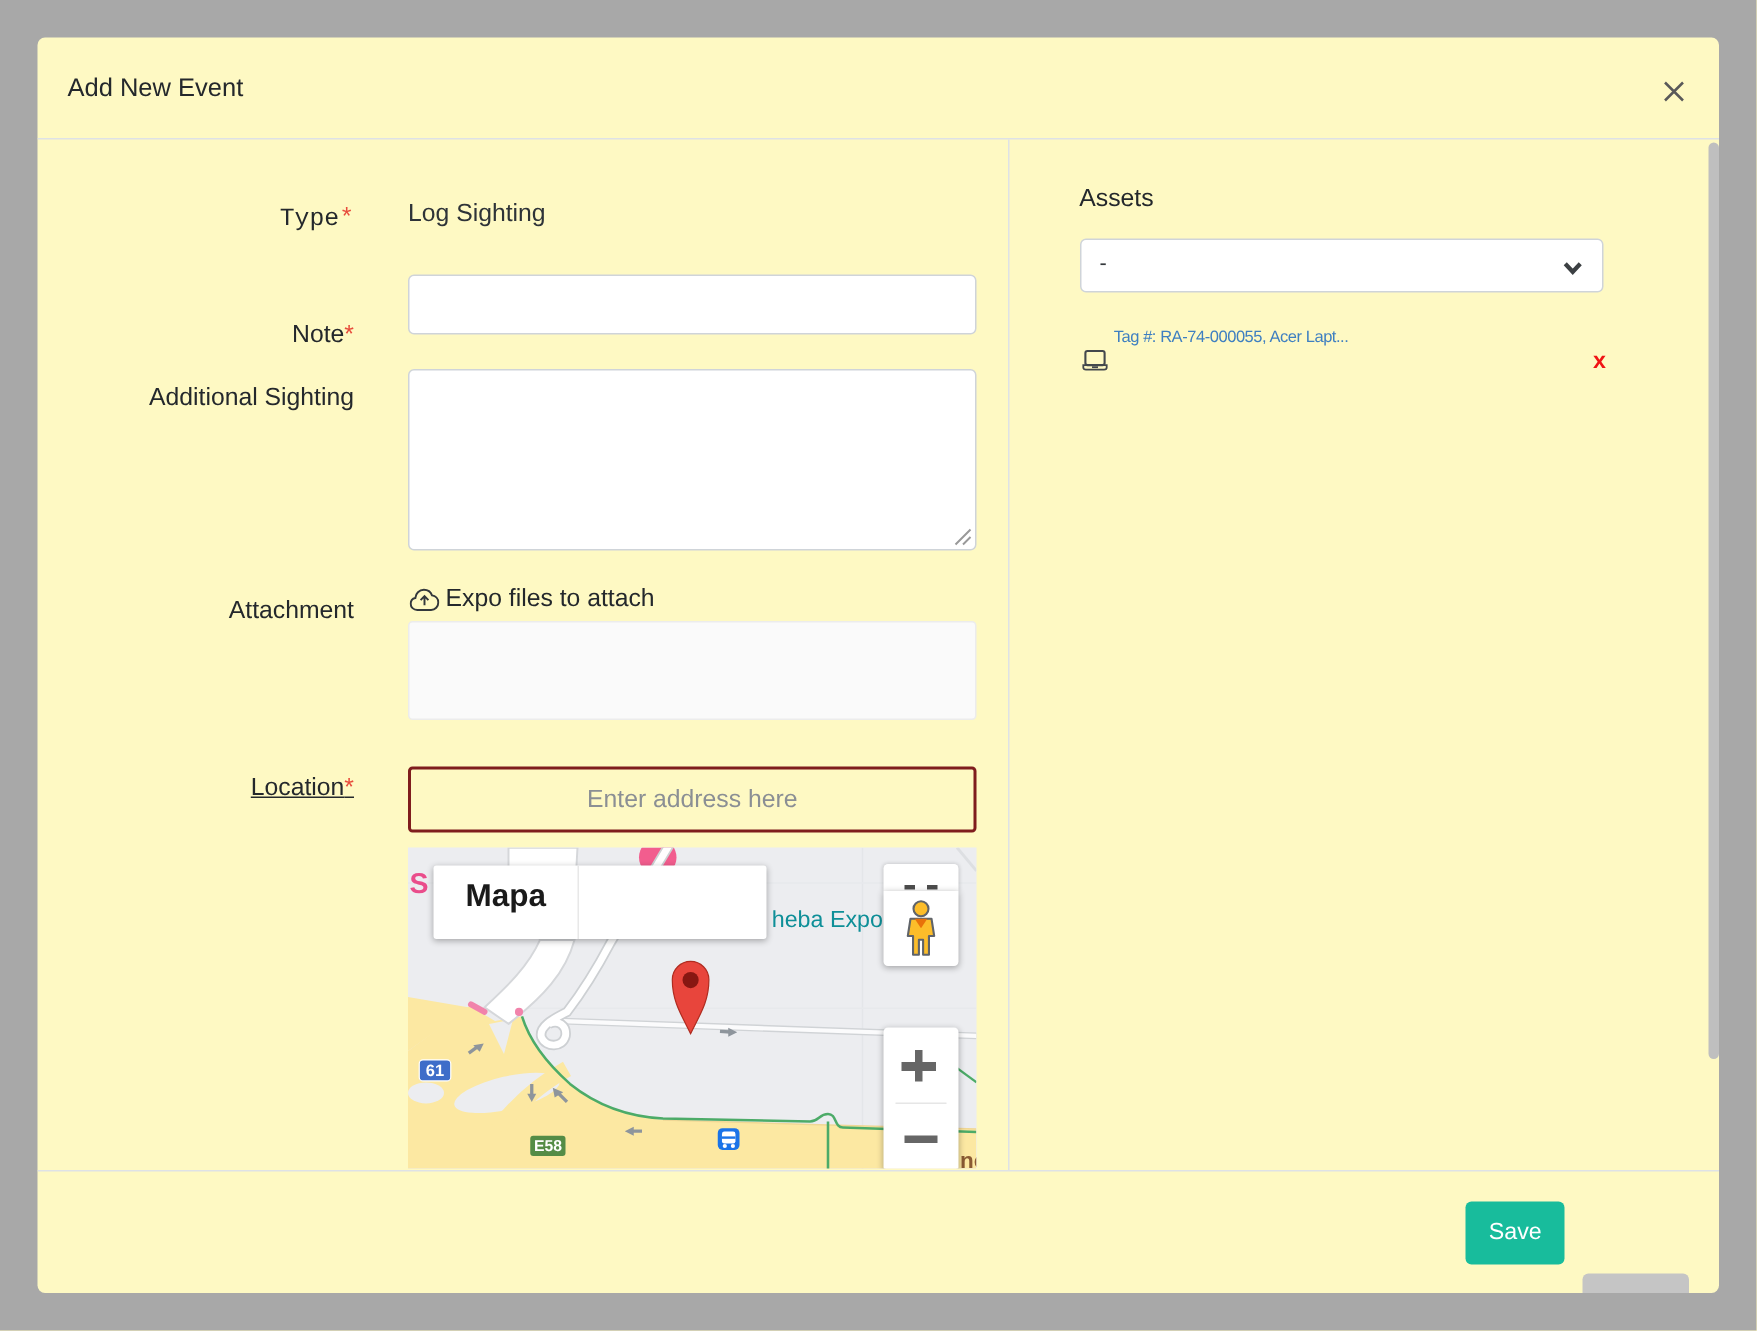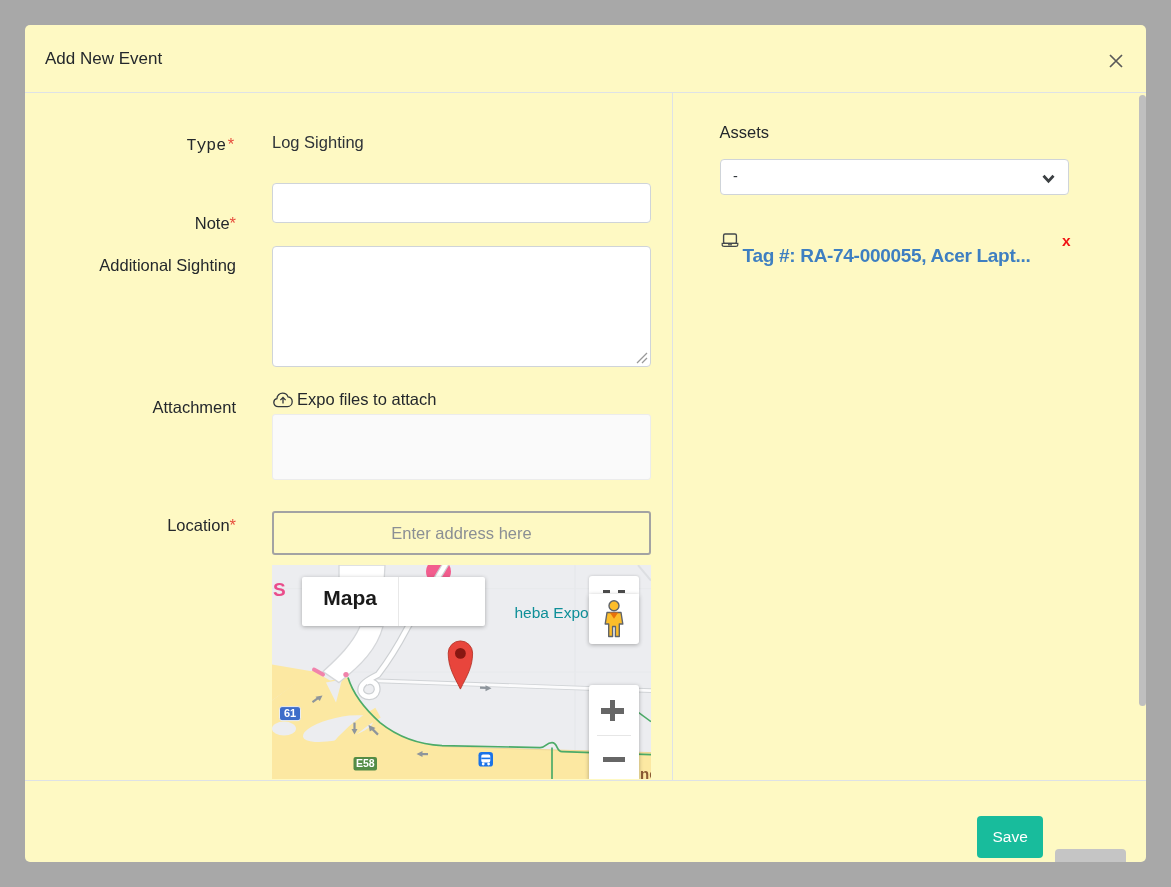--- a/index.html
+++ b/index.html
@@ -6,21 +6,21 @@
   html,body { width:1171px; height:887px; overflow:hidden; }
   body { background:#a8a8a8; font-family:"Liberation Sans", sans-serif; }
   .modal { position:absolute; left:24.5px; top:24.5px; width:1121.5px; height:837px;
            background:#fef9c3; border-radius:5px; overflow:hidden; }
   .abs { position:absolute; }
   .mhead { position:absolute; left:0; top:0; width:100%; height:68.5px; border-bottom:1px solid #dee2e6; }
   .mtitle { position:absolute; left:20.5px; top:24.5px; font-size:17px; color:#24282c; }
   .mfoot { position:absolute; left:0; top:755px; width:100%; height:82px; border-top:1px solid #dee2e6; }
   .btn { position:absolute; top:20.5px; height:42px; border-radius:4px; color:#fff;
          font-size:15.5px; line-height:42px; text-align:center; }
-  .btn-save { left:952.9px; width:65.5px; background:#18bc9c;margin-top:15px; }
+  .btn-save { left:952.9px; width:65.5px; background:#18bc9c; }
   .btn-close { left:1030.4px; width:71.5px; background:#c5c5c5;margin-top:48px; }
   .vdivider { position:absolute; left:647.5px; top:68.5px; height:686.5px; width:0; border-left:1px solid #dee2e6; }
   .lab { position:absolute; left:0; width:211.5px; text-align:right; font-size:16.5px; color:#24282c; }
   .req { color:#e74c3c; }
   .ctl { position:absolute; left:247.5px; width:379px; }
   .inp { border:1px solid #cfd4d9; border-radius:4px; background:#fff; }
   .scrollthumb { position:absolute; left:1114.5px; top:70px; width:7px; height:611px;
                  background:#bfbfbf; border-radius:3.5px; }
   .mapwrap { position:absolute; left:247.5px; top:540px; width:379px; height:214.8px;
              overflow:hidden; background:#ebedf0; }
@@ -51,22 +51,22 @@
   </div>
 
   <div class="lab" style="top:373.5px;">Attachment</div>
   <svg class="abs" style="left:248.5px; top:367.5px;" width="20" height="16" viewBox="0 0 20 16">
     <path d="M5.2,14.6 C2.6,14.6 0.8,12.8 0.8,10.5 C0.8,8.6 2.1,7.1 3.9,6.7 C4.0,3.6 6.5,1.2 9.6,1.2 C12.1,1.2 14.2,2.7 15.0,4.9 C17.4,5.2 19.2,7.2 19.2,9.7 C19.2,12.4 17.1,14.6 14.4,14.6 Z" fill="none" stroke="#33383c" stroke-width="1.3"></path>
     <path d="M10,11.5 L10,5.6 M7.4,8.1 L10,5.4 L12.6,8.1" fill="none" stroke="#33383c" stroke-width="1.3"></path>
   </svg>
   <div class="abs" style="left:272.5px; top:365.5px; font-size:16.5px; color:#24282c;">Expo files to attach</div>
   <div class="ctl" style="top:389px; height:66.5px; background:#fafafa; border:1px solid #ececec; border-radius:3px;"></div>
 
-  <div class="lab" style="top:491.5px;">Location<span class="req">*</span></div>
-  <div class="ctl" style="top:486.5px; height:43.5px; border:2px solid #a3a3a3; border-radius:3px;
+  <div class="lab" style="top:491.5px;text-decoration:underline;">Location<span class="req">*</span></div>
+  <div class="ctl" style="top:486.5px; height:43.5px; border:2px solid #7f1d1d; border-radius:3px;
        text-align:center; line-height:40px; font-size:16.5px; color:#8b8f94;">Enter address here</div>
 
   <div class="mapwrap">
     <svg style="position:absolute; left:0; top:0;" width="379" height="215" viewBox="272 564.5 379 214.8">
       <rect x="272" y="564.5" width="379" height="215" fill="#ecedf0"></rect>
       <line x1="575" y1="564.5" x2="575" y2="779.5" stroke="#e4e6e9" stroke-width="1"></line>
       <line x1="272" y1="588" x2="651" y2="588" stroke="#e7e9ec" stroke-width="1"></line>
       <line x1="272" y1="671.5" x2="651" y2="671.5" stroke="#e7e9ec" stroke-width="1"></line>
 
       <path d="M272,700 L313,670 L330,680 L348,677 C352,690 362,706 380,722 C400,738 422,744 442,746 L540,749 L651,752 L651,780 L272,780 Z" fill="#fce8a2"></path>
@@ -124,21 +124,21 @@
       <circle cx="488.6" cy="763.4" r="1.4" fill="#fff"></circle>
 
       <text x="273" y="595" font-size="19" font-weight="700" fill="#ea4d8b" font-family="Liberation Sans">S</text>
       <text x="514.5" y="617.5" font-size="15.5" fill="#0e8f98" font-family="Liberation Sans">heba Expo</text>
       <text x="640" y="778" font-size="15" font-weight="700" fill="#8a5a33" font-family="Liberation Sans">no</text>
 
       <path d="M460.4,688.5 C454,675.5 448.2,666.8 448.2,652.5 A12.2,12.2 0 1 1 472.6,652.5 C472.6,666.8 466.8,675.5 460.4,688.5 Z" fill="#e8453c" stroke="#b02c20" stroke-width="0.8"></path>
       <circle cx="460.4" cy="652.8" r="5.4" fill="#871712"></circle>
     </svg>
 
-    <div class="gctl" style="left:30px; top:12.7px; width:183px; height:49px; border-radius:2px;">
+    <div class="gctl" style="left:17px; top:12.7px; width:222px; height:49px; border-radius:2px;">
       <div class="mt-cell" style="left:0; width:97.3px; font-size:21px; font-weight:700; color:#1a1a1a; border-right:1px solid #e8e8e8;">Mapa</div>
     </div>
 
     <div class="gctl" style="left:317px; top:11.7px; width:50.4px; height:17.5px; border-radius:3px 3px 0 0; box-shadow:0 0 3px rgba(0,0,0,0.2);">
       <div style="position:absolute; left:14px; top:13.6px; width:6.8px; height:3.6px; background:#4c4c4c;"></div>
       <div style="position:absolute; left:28.8px; top:13.6px; width:6.8px; height:3.6px; background:#4c4c4c;"></div>
     </div>
 
     <div class="gctl" style="left:317px; top:29.2px; width:50.4px; height:50.6px; border-radius:0 0 3px 3px;">
       <svg style="position:absolute; left:13px; top:6px;" width="24" height="38" viewBox="0 0 24 38">
@@ -162,21 +162,21 @@
     <div style="position:absolute; left:12px; top:8px; font-size:14.5px; color:#33383c;">-</div>
     <svg style="position:absolute; right:13.5px; top:14px;" width="13" height="10" viewBox="0 0 13 10">
       <path d="M1.5,1.8 L6.5,7.2 L11.5,1.8" fill="none" stroke="#3c4043" stroke-width="2.8"></path>
     </svg>
   </div>
   <svg class="abs" style="left:696.5px; top:208px;" width="18" height="15" viewBox="0 0 18 15">
     <rect x="2.6" y="1" width="12.8" height="9.4" rx="1.4" fill="none" stroke="#43484c" stroke-width="1.4"></rect>
     <path d="M1.2,10.4 L16.8,10.4 L16.8,12 Q16.8,13.4 15,13.4 L3,13.4 Q1.2,13.4 1.2,12 Z" fill="none" stroke="#43484c" stroke-width="1.2"></path>
     <rect x="7" y="11.2" width="4" height="1.2" fill="#43484c"></rect>
   </svg>
-  <div class="abs" style="left:718px; top:220px; font-size:19px; letter-spacing:-0.3px; color:#3e7fc1;font-weight:bold;">Tag #: RA-74-000055, Acer Lapt...</div>
+  <div class="abs" style="left:718px; top:194px; font-size:11px; letter-spacing:-0.3px; color:#3e7fc1;">Tag #: RA-74-000055, Acer Lapt...</div>
   <div class="abs" style="left:1037.5px; top:207.5px; font-size:15.5px; font-weight:700; color:#f01414;">x</div>
 
   <div class="mfoot">
     <div class="btn btn-save">Save</div>
     <div class="btn btn-close">Close</div>
   </div>
 
   <div class="scrollthumb"></div>
 </div>
 

